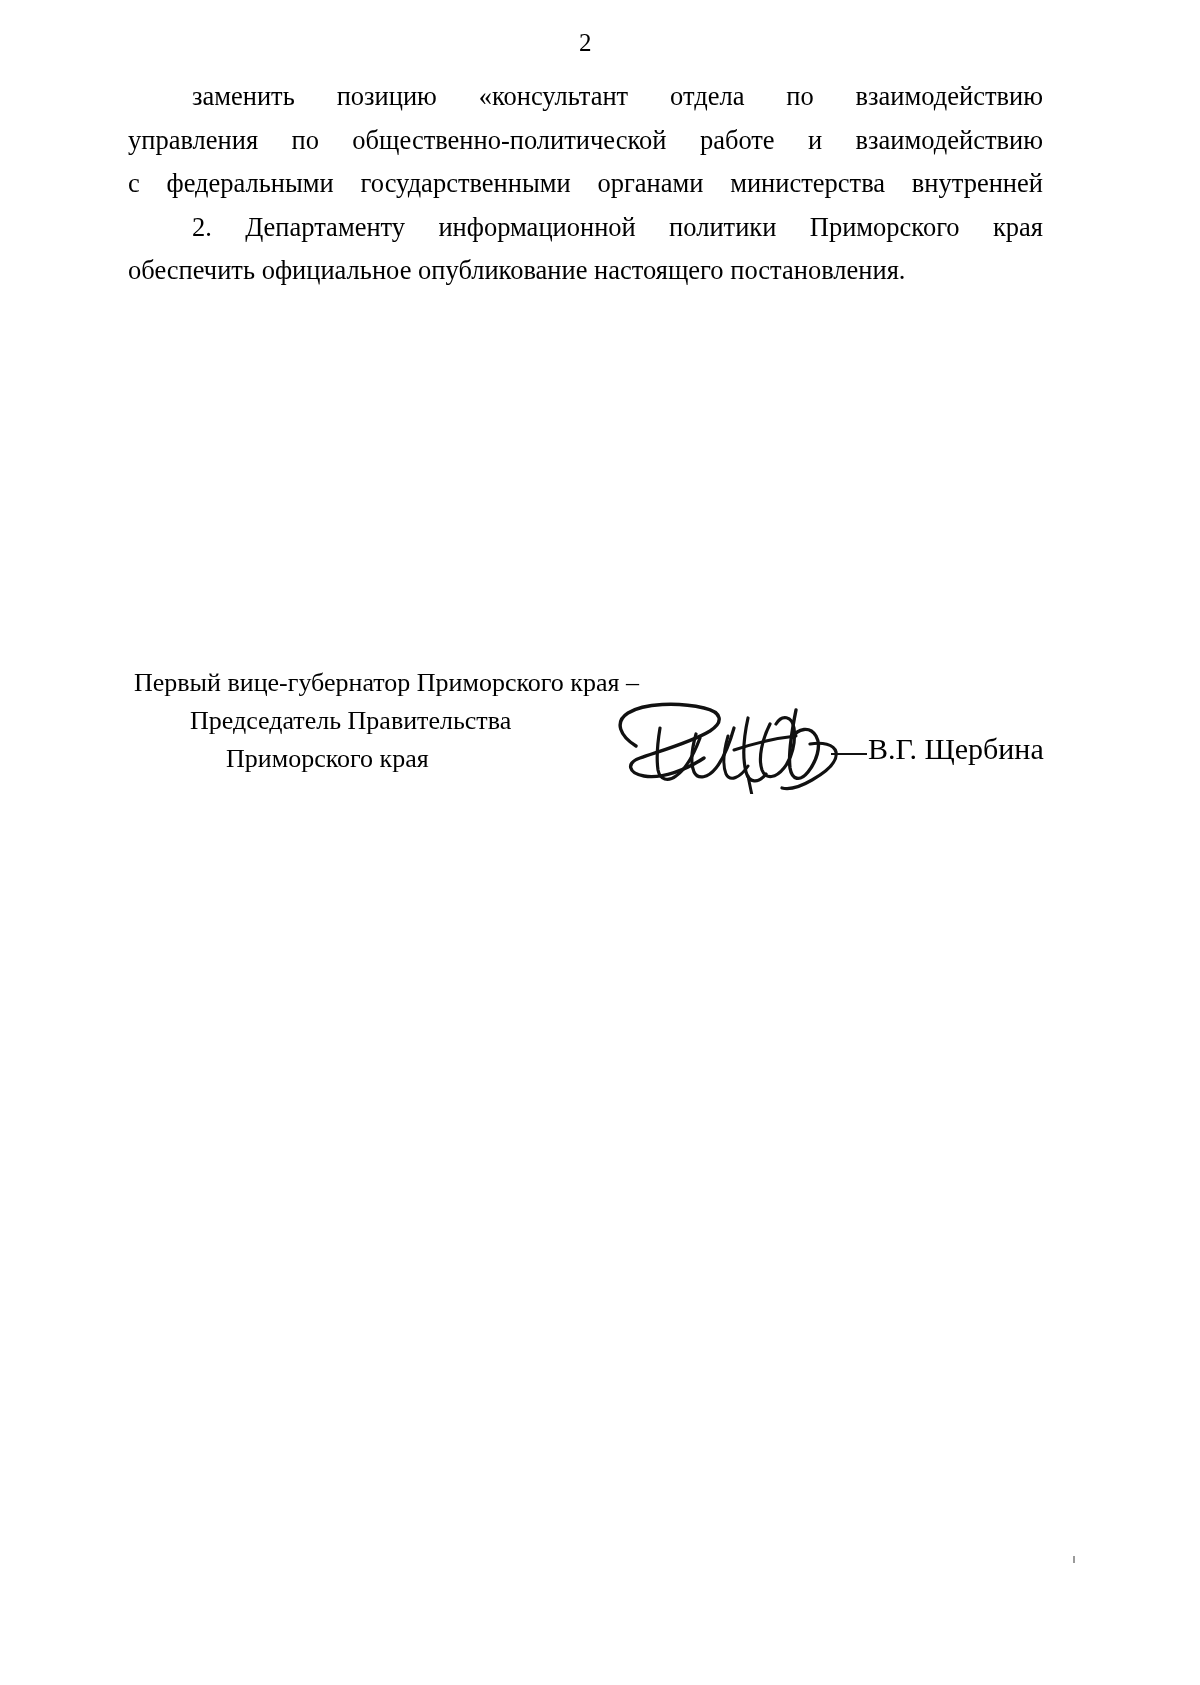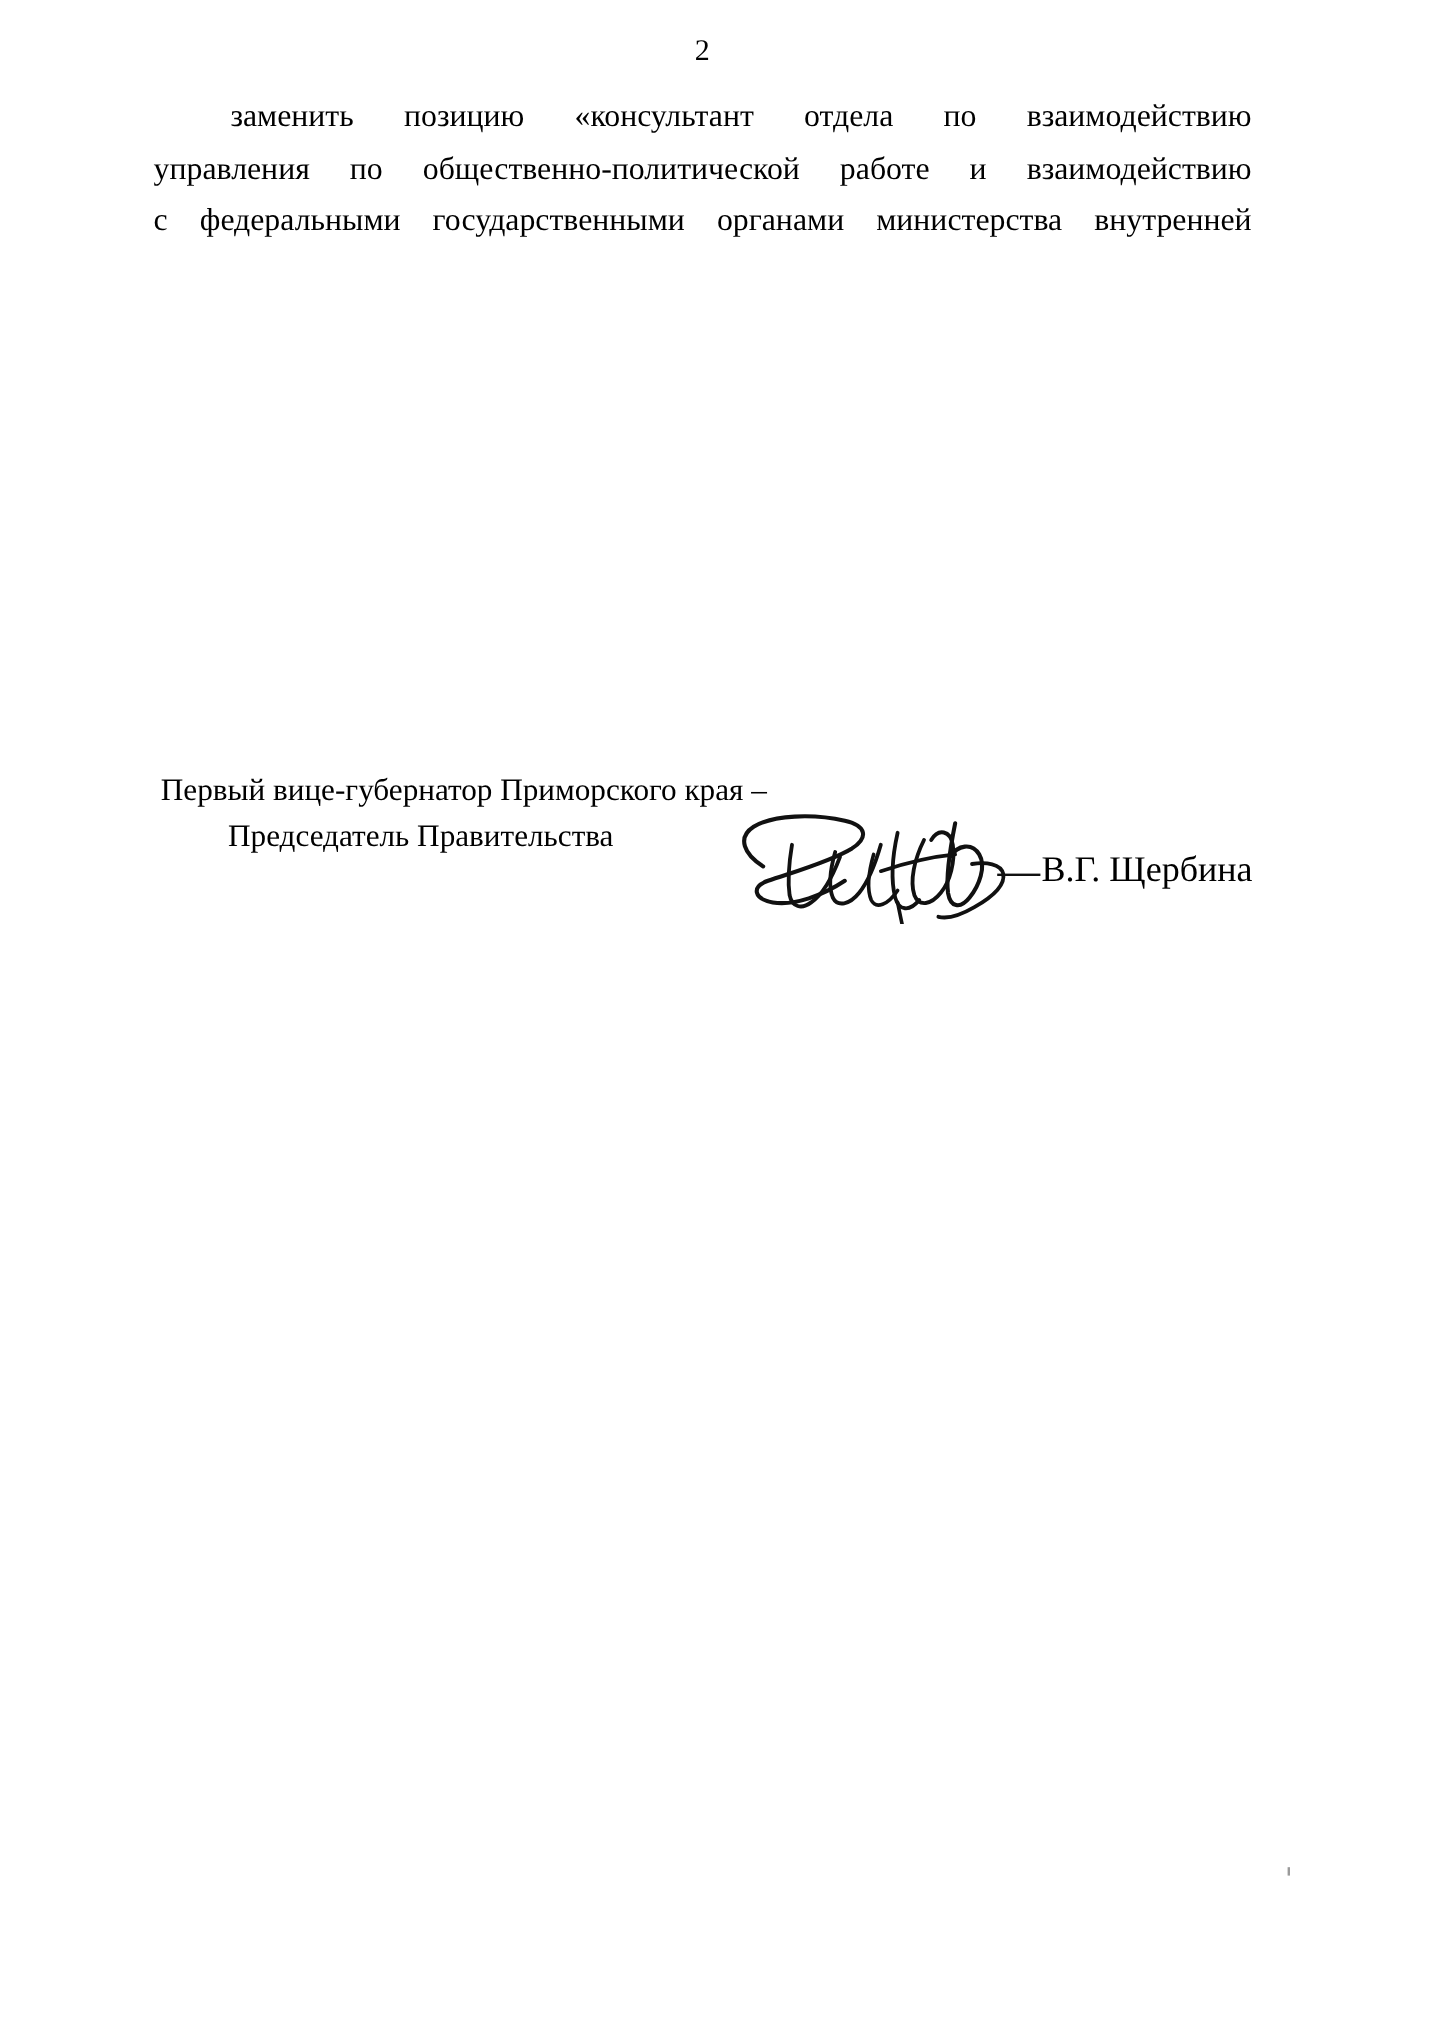--- a/index.html
+++ b/index.html
@@ -65,21 +65,21 @@
     width: 930px;
   }
   .sig-rows {
     position: relative;
   }
   .sig-line {
     font-size: 26px;
     line-height: 38px;
     white-space: nowrap;
   }
-  .sig-line.l1 { margin-left: 0px; }
+  .sig-line.l1 { margin-left: 0px; margin-top: 24px; }
   .sig-line.l2 { margin-left: 56px; }
   .sig-line.l3 { margin-left: 92px; }
   .signature-wrap {
     position: absolute;
     left: 466px;
     top: 20px;
     width: 300px;
     height: 110px;
     pointer-events: none;
   }
@@ -123,28 +123,33 @@
 
     <div class="body-text">
 
 
       <p class="para">
         <span class="jline indent">заменить позицию «консультант отдела по взаимодействию</span>
         <span class="jline">управления по общественно-политической работе и взаимодействию</span>
         <span class="jline">с федеральными государственными органами министерства внутренней</span>
       </p>
 
+      <p class="para">
+        <span class="jline indent">2. Департаменту информационной политики Приморского края</span>
+        <span class="jline natural">обеспечить официальное опубликование настоящего постановления.</span>
+      </p>
 
     </div>
   </div>
 
   <div class="sig-block">
     <div class="sig-rows">
       <div class="sig-line l1">Первый вице-губернатор Приморского края –</div>
       <div class="sig-line l2">Председатель Правительства</div>
+      <div class="sig-line l3">Приморского края</div>
 
       <div class="signature-wrap">
         <svg viewBox="0 0 300 110" xmlns="http://www.w3.org/2000/svg" aria-hidden="true">
           <g fill="none" stroke="#111111" stroke-linecap="round" stroke-linejoin="round">
             <path d="M36 62 C20 52, 14 38, 28 29 C44 19, 78 18, 104 24 C122 28, 124 38, 110 47 C92 58, 60 67, 40 74 C26 79, 28 89, 44 92 C62 95, 86 86, 104 74" stroke-width="3.4"></path>
             <path d="M60 44 C58 56, 56 72, 58 86 C60 96, 68 98, 76 92 C86 85, 94 70, 100 54" stroke-width="3.2"></path>
             <path d="M96 50 C92 64, 90 78, 94 88 C98 96, 108 94, 116 84 C124 74, 130 58, 134 44" stroke-width="3.2"></path>
             <path d="M128 52 C124 66, 122 80, 126 90 C130 98, 140 94, 148 82" stroke-width="3"></path>
             <path d="M148 34 C144 52, 142 72, 146 88 C149 99, 158 100, 166 90" stroke-width="3.2"></path>
             <path d="M134 66 C152 60, 176 54, 196 52" stroke-width="3"></path>

